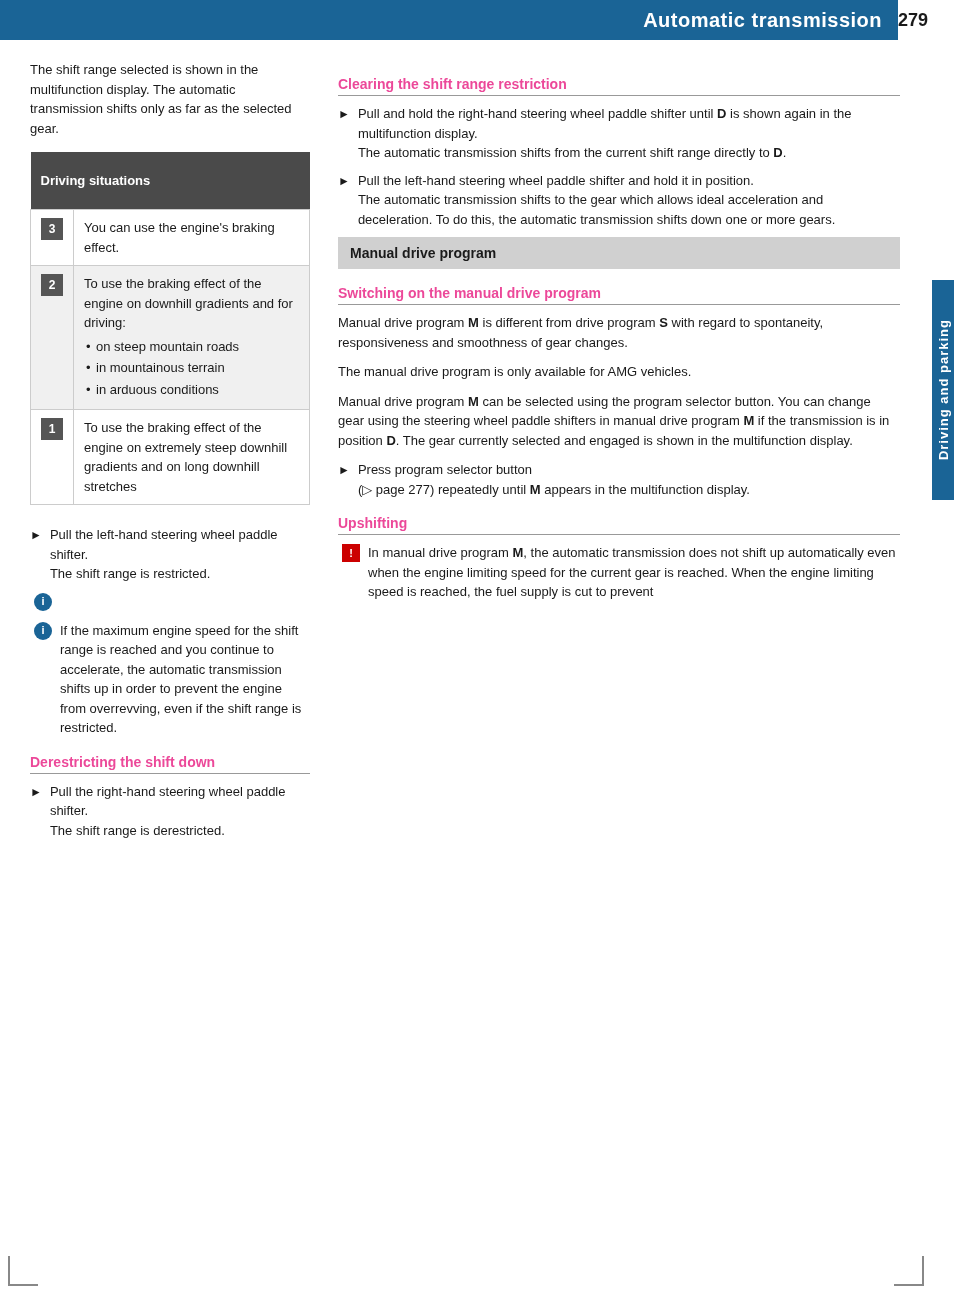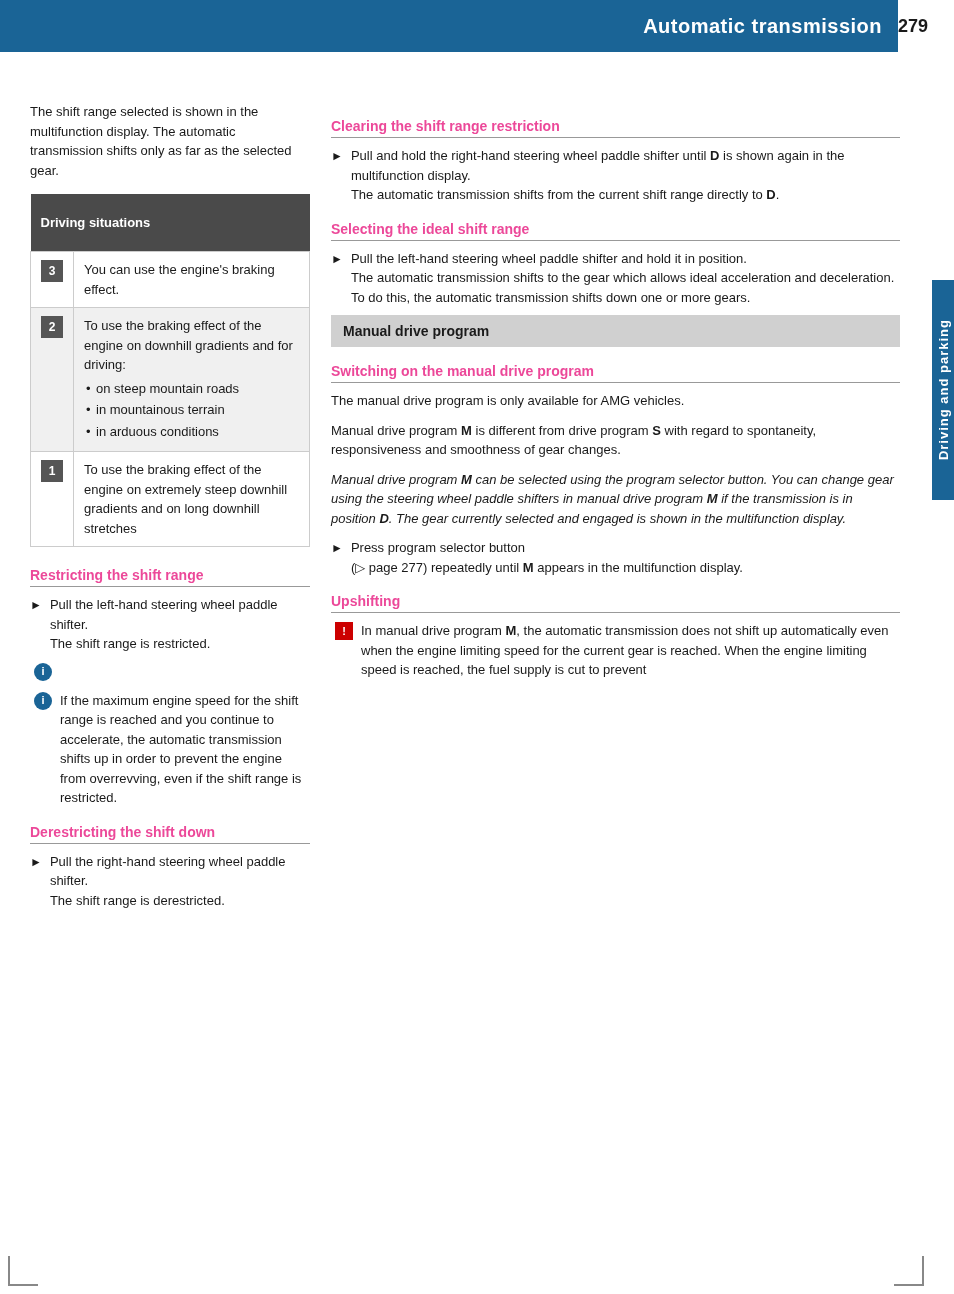--- a/index.html
+++ b/index.html
@@ -10,21 +10,21 @@
       color: #1a1a1a;
       width: 954px;
       min-height: 1294px;
       position: relative;
       overflow: hidden;
     }
 
     
     .header-bar {
       background: #1a6496;
-      height: 52px;
+      height: 40px;
       display: flex;
       align-items: center;
       justify-content: flex-end;
       padding-right: 0;
       position: relative;
     }
     .header-title-area {
       display: flex;
       align-items: center;
       gap: 0;
@@ -80,22 +80,21 @@
     }
     .corner-tl { top: 8px; left: 8px; border-right: none; border-bottom: none; }
     .corner-tr { top: 8px; right: 30px; border-left: none; border-bottom: none; }
     .corner-bl { bottom: 8px; left: 8px; border-right: none; border-top: none; }
     .corner-br { bottom: 8px; right: 30px; border-left: none; border-top: none; }
 
     
     .content-wrapper {
       display: flex;
       padding: 20px 30px 20px 30px;
-      gap: 21px;
-      margin-top: 30px;
+      gap: 28px;
     }
 
     .left-column {
       flex: 0 0 280px;
       max-width: 280px;
     }
 
     .right-column {
       flex: 1;
       padding-right: 24px;
@@ -313,21 +312,20 @@
           <td class="gear-cell">
             <span class="gear-badge">1</span>
           </td>
           <td>
             To use the braking effect of the engine on extremely steep downhill gradients and on long downhill stretches
           </td>
         </tr>
       </tbody>
     </table>
 
-    <div class="section-heading underlined">Restricting the shift range</div>
     <div class="arrow-item">
       <span class="arrow-icon">►</span>
       <span class="arrow-text">Pull the left-hand steering wheel paddle shifter.<br>The shift range is restricted.</span>
     </div>
 
     <div class="info-item">
       <div class="info-icon">i</div>
     </div>
     <div class="info-item">
       <div class="info-icon">i</div>
@@ -345,36 +343,33 @@
   <div class="right-column">
 
     <div class="section-heading underlined">
       <b>Clearing the shift range restriction</b>
     </div>
     <div class="arrow-item">
       <span class="arrow-icon">►</span>
       <span class="arrow-text">Pull and hold the right-hand steering wheel paddle shifter until <b>D</b> is shown again in the multifunction display.<br>The automatic transmission shifts from the current shift range directly to <b>D</b>.</span>
     </div>
 
-    <div class="section-heading underlined">
-      <b>Selecting the ideal shift range</b>
-    </div>
     <div class="arrow-item">
       <span class="arrow-icon">►</span>
       <span class="arrow-text">Pull the left-hand steering wheel paddle shifter and hold it in position.<br>The automatic transmission shifts to the gear which allows ideal acceleration and deceleration. To do this, the automatic transmission shifts down one or more gears.</span>
     </div>
 
     <div class="gray-section-box">Manual drive program</div>
 
     <div class="section-heading underlined">
       <b>Switching on the manual drive program</b>
     </div>
+    <p style="font-size:13px; line-height:1.5; margin-bottom:10px;">Manual drive program <b>M</b> is different from drive program <b>S</b> with regard to spontaneity, responsiveness and smoothness of gear changes.</p>
     <p style="font-size:13px; line-height:1.5; margin-bottom:10px;">The manual drive program is only available for AMG vehicles.</p>
-    <p style="font-size:13px; line-height:1.5; margin-bottom:10px;">Manual drive program <b>M</b> is different from drive program <b>S</b> with regard to spontaneity, responsiveness and smoothness of gear changes.</p>
-    <p style="font-size:13px; line-height:1.5; margin-bottom:10px;font-style:italic;">Manual drive program <b>M</b> can be selected using the program selector button. You can change gear using the steering wheel paddle shifters in manual drive program <b>M</b> if the transmission is in position <b>D</b>. The gear currently selected and engaged is shown in the multifunction display.</p>
+    <p style="font-size:13px; line-height:1.5; margin-bottom:10px;">Manual drive program <b>M</b> can be selected using the program selector button. You can change gear using the steering wheel paddle shifters in manual drive program <b>M</b> if the transmission is in position <b>D</b>. The gear currently selected and engaged is shown in the multifunction display.</p>
     <div class="arrow-item">
       <span class="arrow-icon">►</span>
       <span class="arrow-text">Press program selector button<br>(▷ page 277) repeatedly until <b>M</b> appears in the multifunction display.</span>
     </div>
 
     <div class="section-heading underlined">
       <b>Upshifting</b>
     </div>
     <div class="info-item">
       <div class="warning-icon">!</div>

